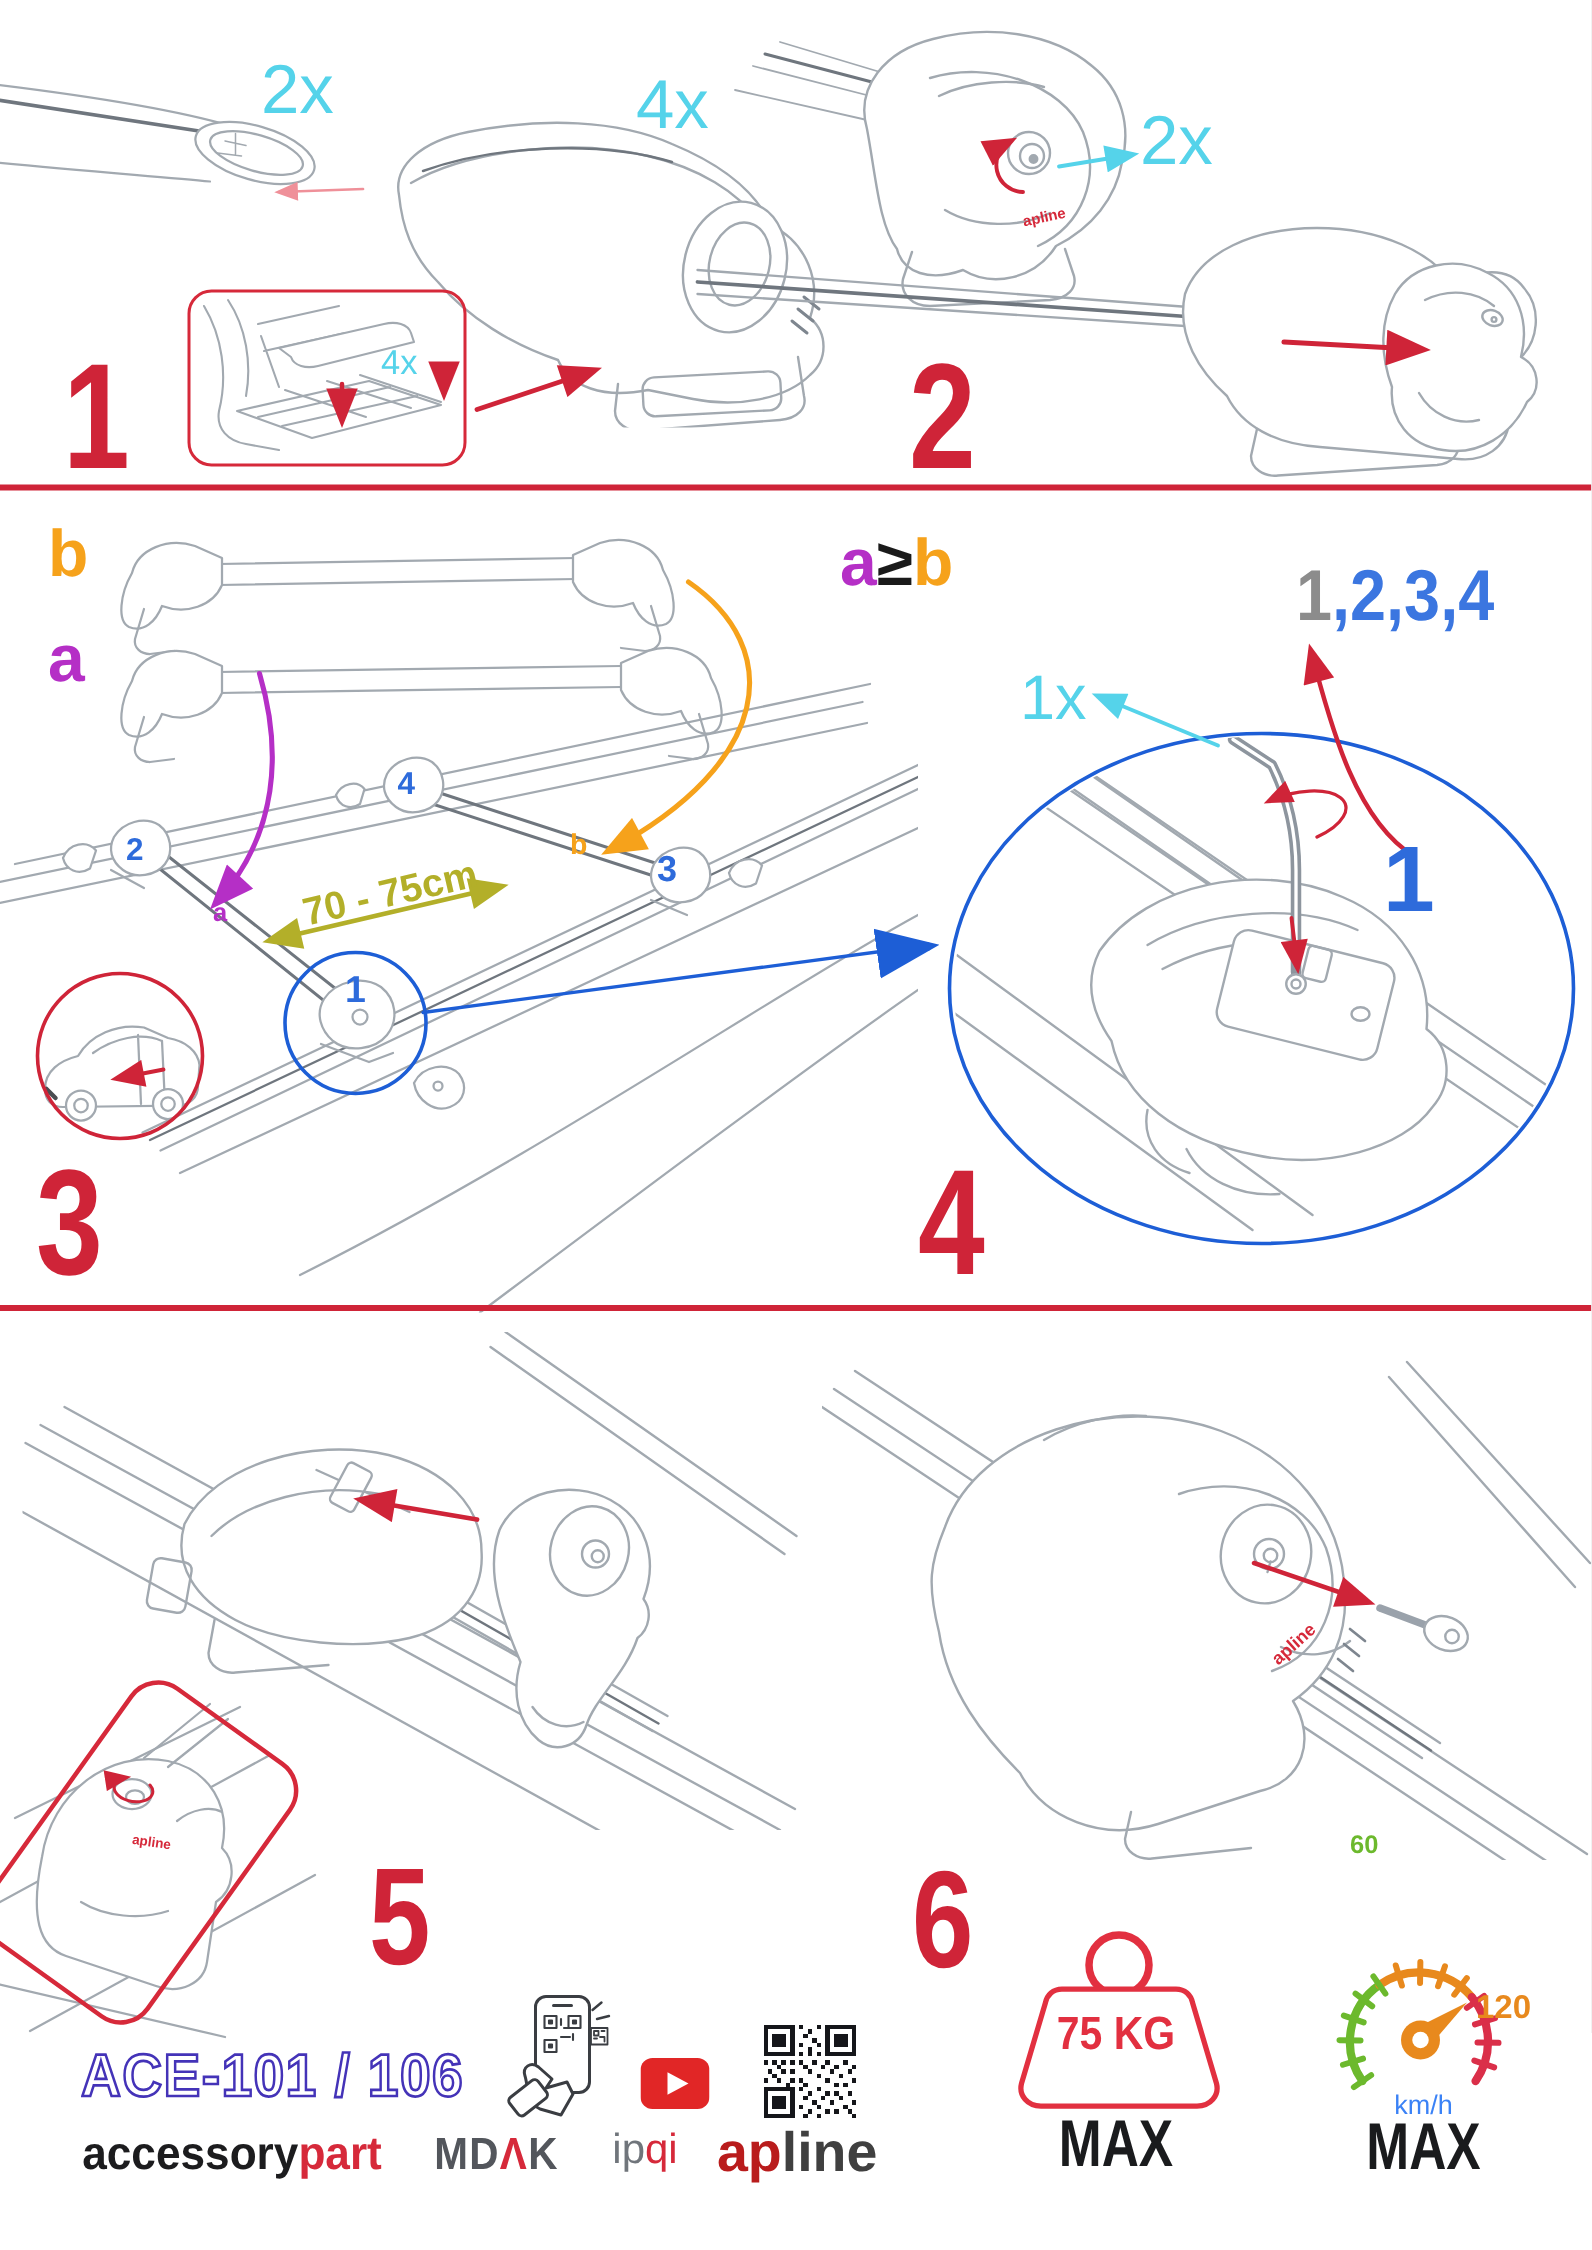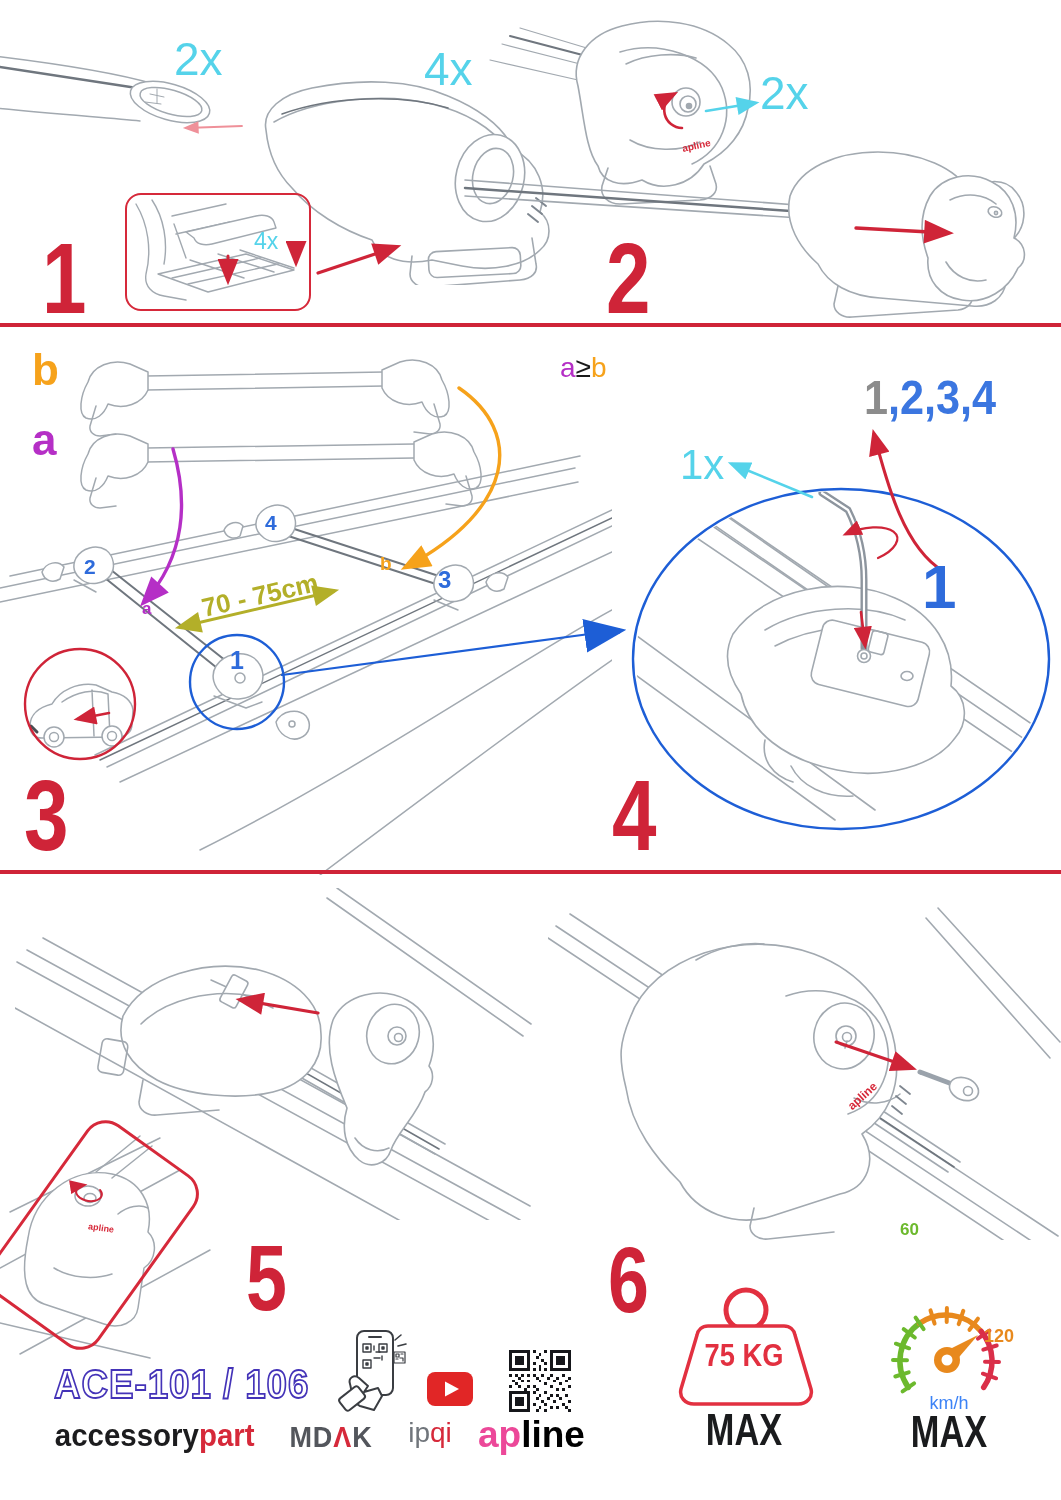--- a/index.html
+++ b/index.html
@@ -285,21 +285,21 @@
   <div class="lbl" style="left:32px;top:418px;font-size:44px;font-weight:bold;color:#b52fc6">a</div>
   <div class="lbl" style="left:84px;top:556px;font-size:21px;font-weight:bold;color:#2e6bdb">2</div>
   <div class="lbl" style="left:265px;top:512px;font-size:21px;font-weight:bold;color:#2e6bdb">4</div>
   <div class="lbl" style="left:438px;top:568px;font-size:24px;font-weight:bold;color:#2e6bdb">3</div>
   <div class="lbl" style="left:380px;top:554px;font-size:19px;font-weight:bold;color:#f6a21b">b</div>
   <div class="lbl" style="left:142px;top:600px;font-size:17px;font-weight:bold;color:#b52fc6">a</div>
   <div class="lbl center" style="left:175px;top:582px;width:170px;font-size:26px;font-weight:bold;color:#b3af29;transform:rotate(-13deg)">70 - 75cm</div>
   <div class="lbl" style="left:230px;top:648px;font-size:25px;font-weight:bold;color:#2e6bdb">1</div>
   <div class="stepnum" style="left:24px;top:765px;font-size:100px">3</div>
 
-  <div class="lbl" style="left:560px;top:354px;font-size:28px;font-weight:normal">
+  <div class="lbl" style="left:560px;top:354px;font-size:44px;font-weight:bold">
     <span style="color:#b52fc6">a</span><span style="color:#1a1a1a">≥</span><span style="color:#f6a21b">b</span>
   </div>
   <div class="lbl" style="left:864px;top:374px;font-size:48px;font-weight:bold;transform:scaleX(.9);transform-origin:left top">
     <span style="color:#8c8c8c">1</span><span style="color:#3b76e0">,2,3,4</span>
   </div>
   <div class="lbl cyan" style="left:680px;top:444px;font-size:42px">1x</div>
   <div class="lbl" style="left:922px;top:556px;font-size:62px;font-weight:bold;color:#2e6bdb">1</div>
   <div class="stepnum" style="left:612px;top:765px;font-size:100px">4</div>
 
   <div class="stepnum" style="left:246px;top:1232px;font-size:92px">5</div>
@@ -421,21 +421,21 @@
       <rect x="20" y="17" width="1" height="1"></rect>
         <rect x="14" y="19" width="1" height="1"></rect>
         <rect x="16" y="19" width="1" height="1"></rect>
       <rect x="19" y="19" width="1" height="1"></rect>
         <rect x="20" y="20" width="1" height="1"></rect>
         <rect x="9" y="20" width="1" height="1"></rect>
       <rect x="12" y="20" width="1" height="1"></rect>
     </g>
   </svg>
   <div class="lbl center" style="left:478px;top:1416px;width:100px;font-size:37px;font-weight:bold">
-    <span style="color:#ec4899">ap</span><span style="color:#000000">line</span>
+    <span style="color:#b91c1c">ap</span><span style="color:#404040">line</span>
   </div>
 
   <svg class="abs" style="left:670px;top:1286px" width="148" height="132" viewBox="0 0 148 132">
     <circle cx="76" cy="24" r="20" stroke="#e23040" stroke-width="5" fill="none"></circle>
     <path d="M38,40 L114,40 C120,40 124,44 125,49 L141,103 C143,111 137,118 128,118 L24,118 C15,118 9,111 11,103 L27,49 C28,44 32,40 38,40 Z" stroke="#e23040" stroke-width="3.5" fill="#fff"></path>
   </svg>
   <div class="lbl center" style="left:670px;top:1340px;width:148px;font-size:31px;font-weight:bold;color:#e23040;transform:scaleX(.88);transform-origin:center top">75 KG</div>
   <div class="lbl center" style="left:670px;top:1408px;width:148px;font-size:44px;font-weight:bold;color:#1a1b1d;transform:scaleX(.78);transform-origin:center top">MAX</div>
 
   <svg class="abs" style="left:886px;top:1293px" width="126" height="126" viewBox="0 0 126 126">
@@ -462,17 +462,17 @@
           <path d="M97.3,56.6 L110.7,52.5"></path>
           <path d="M99,68.7 L113,68.9"></path>
           <path d="M96.9,80.7 L110.1,85.3"></path>
       </g>
     </g>
     <polygon points="92,42 54,61 62,77" fill="#e8891d"></polygon>
     <circle cx="61" cy="67" r="13" fill="#e8891d"></circle>
       <circle cx="61" cy="67" r="5.5" fill="#fff"></circle>
   </svg>
   <div class="lbl" style="left:900px;top:1221px;font-size:17px;font-weight:bold;color:#6cb92d">60</div>
-  <div class="lbl" style="left:984px;top:1327px;font-size:18px;font-weight:bold;color:#e8891d">120</div>
+  <div class="lbl" style="left:984px;top:1327px;font-size:22px;font-weight:bold;color:#e8891d">120</div>
   <div class="lbl center" style="left:912px;top:1394px;width:74px;font-size:18px;color:#3b82f6">km/h</div>
   <div class="lbl center" style="left:896px;top:1410px;width:106px;font-size:44px;font-weight:bold;color:#1a1b1d;transform:scaleX(.78);transform-origin:center top">MAX</div>
 
 </div>
 
 </body></html>

